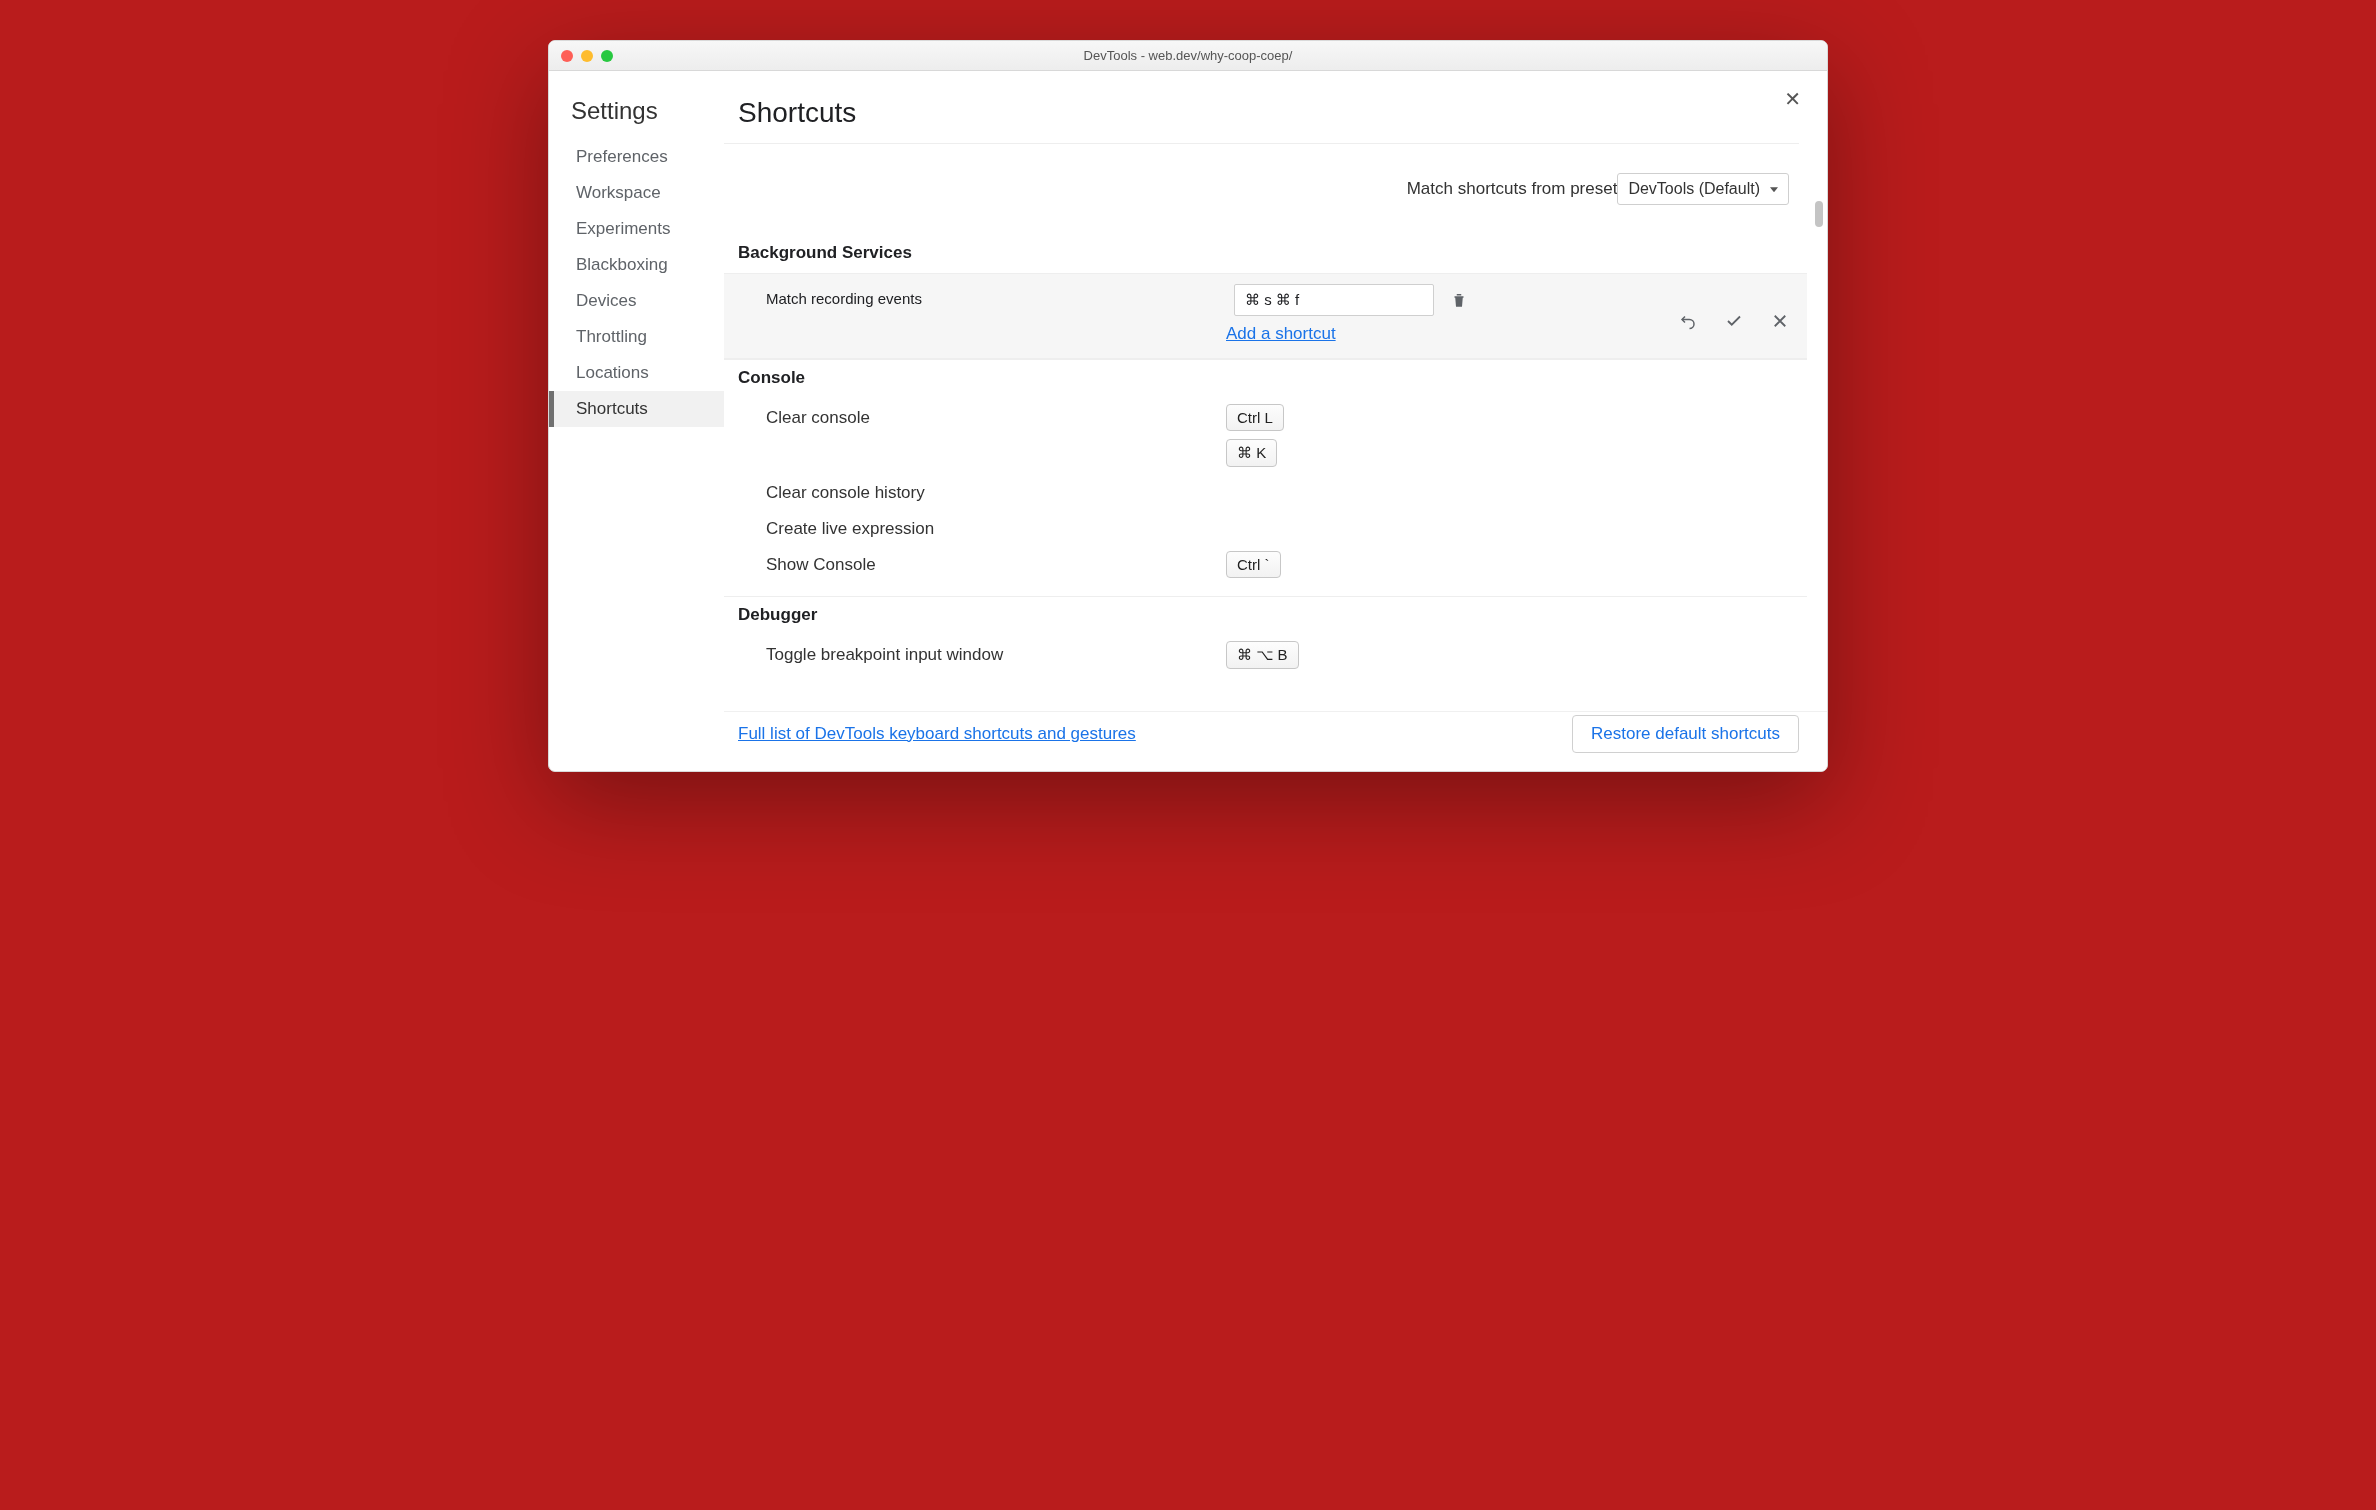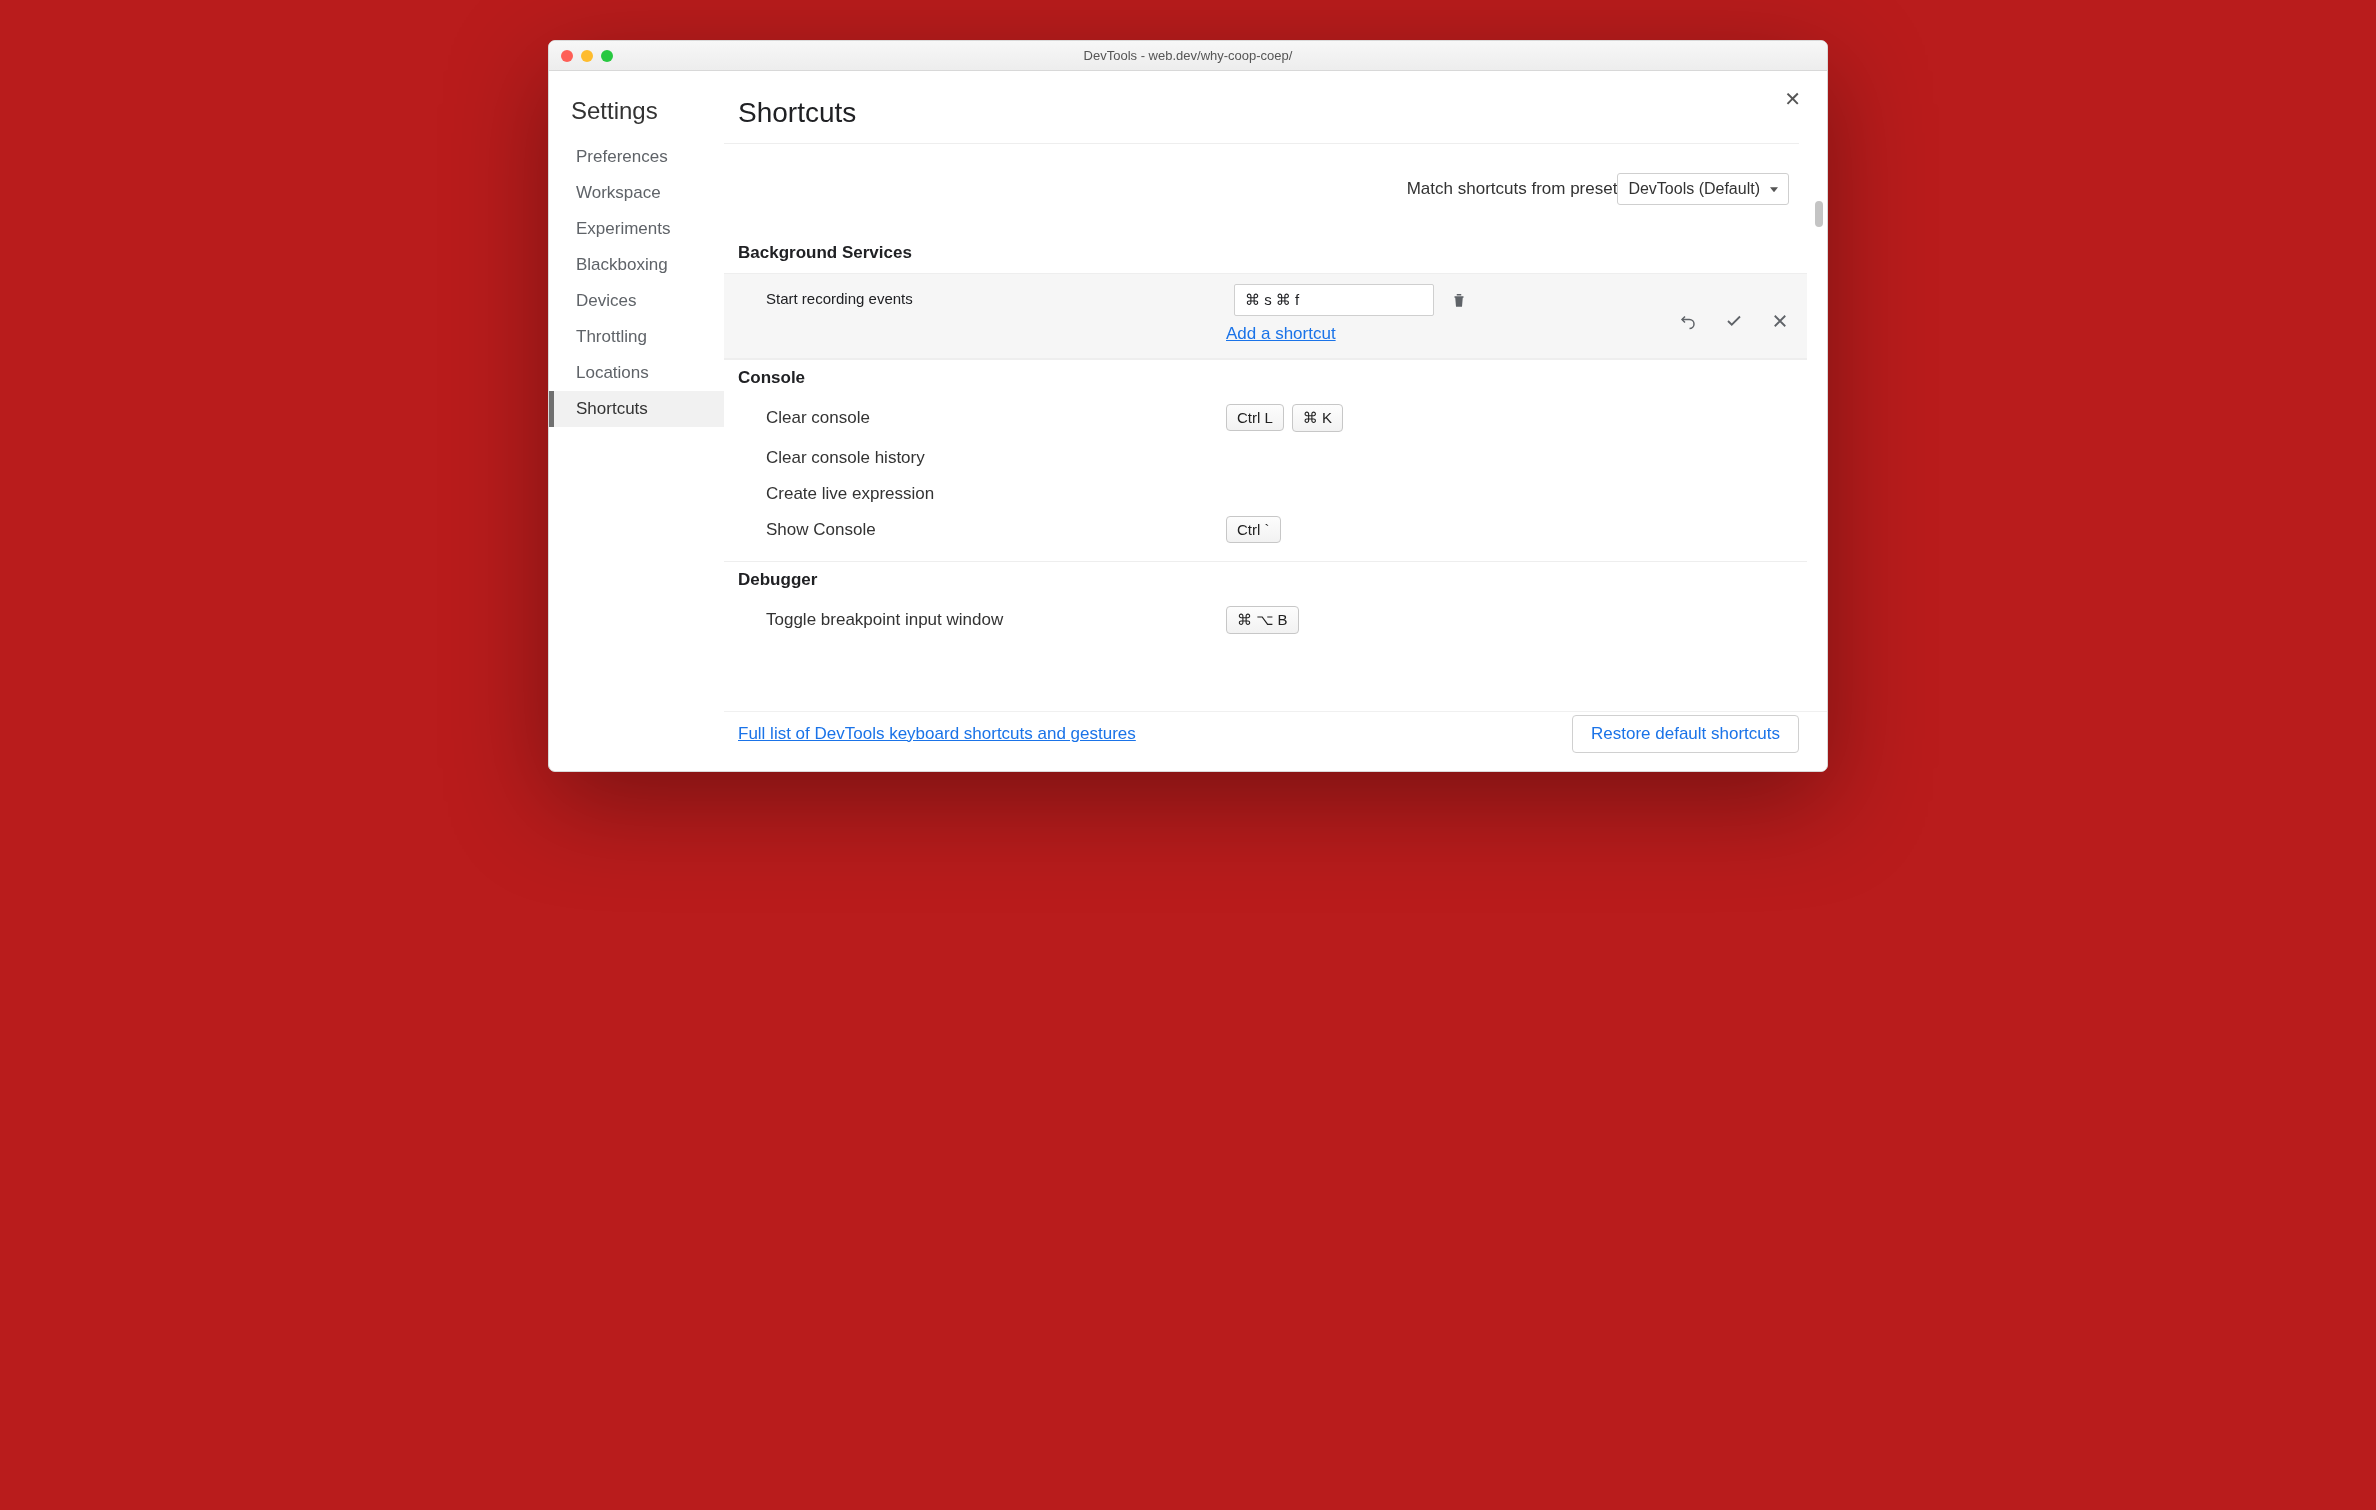--- a/index.html
+++ b/index.html
@@ -125,21 +125,21 @@
     padding: 8px 0 10px 14px;
   }
   .section-block { border-bottom: 1px solid #eee; margin-right: 6px; }
   .row {
     display:flex; align-items:flex-start;
     padding: 6px 0 6px 42px;
     font-size:17px;
     color:#333;
   }
   .row-label { flex: 0 0 460px; padding-top:4px; }
-  .row-keys { flex:1; display:flex; flex-direction:row; gap:8px; align-items:flex-start; }
+  .row-keys { flex:1; display:flex; flex-direction:column; gap:8px; align-items:flex-start; }
   .key-pill {
     border:1px solid #c7c7c7; border-radius:4px;
     background: linear-gradient(#fdfdfd,#f2f2f2);
     padding: 4px 10px;
     font-size:15px; color:#222;
     font-family: -apple-system, "Helvetica Neue", Arial, sans-serif;
   }
   .edit-row {
     background:#f6f6f6;
     border-top:1px solid #eee; border-bottom:1px solid #eee;
@@ -234,21 +234,21 @@
               <span>Match shortcuts from preset</span>
               <div class="preset-select">
                 <span>DevTools (Default)</span>
               </div>
             </div>
 
             <div class="section-block">
               <div class="section-title">Background Services</div>
 
               <div class="edit-row">
-                <div class="row-label">Start recording events</div>
+                <div class="row-label">Match recording events</div>
 
                 <div class="edit-center">
                   <div class="inline-input-row">
                     <div class="edit-input">
                       <span>⌘ s ⌘ f</span>
                     </div>
                     <span class="delete-icon">
                       <svg class="icon" viewBox="0 0 24 24" fill="#5f6368">
                           <path d="M6 7h12v2H6zM7 9h10l-1 12H8zM9 4h6v2H9z"></path>
                         </svg>

